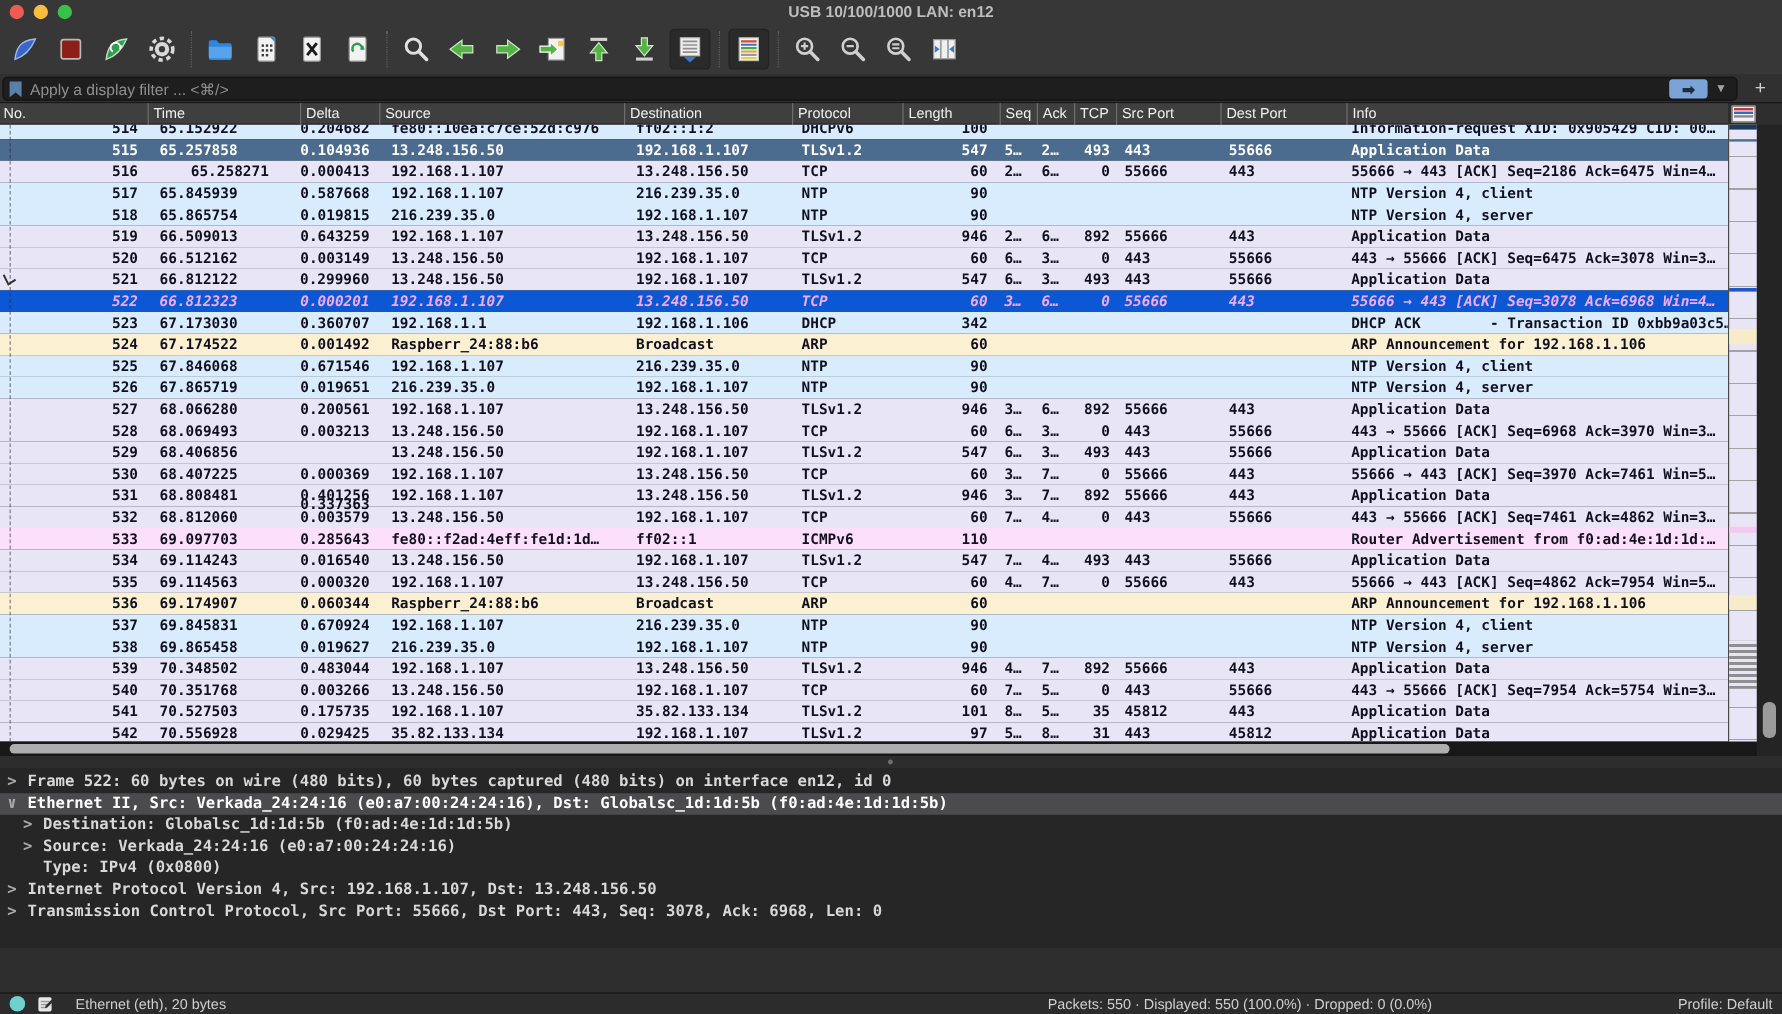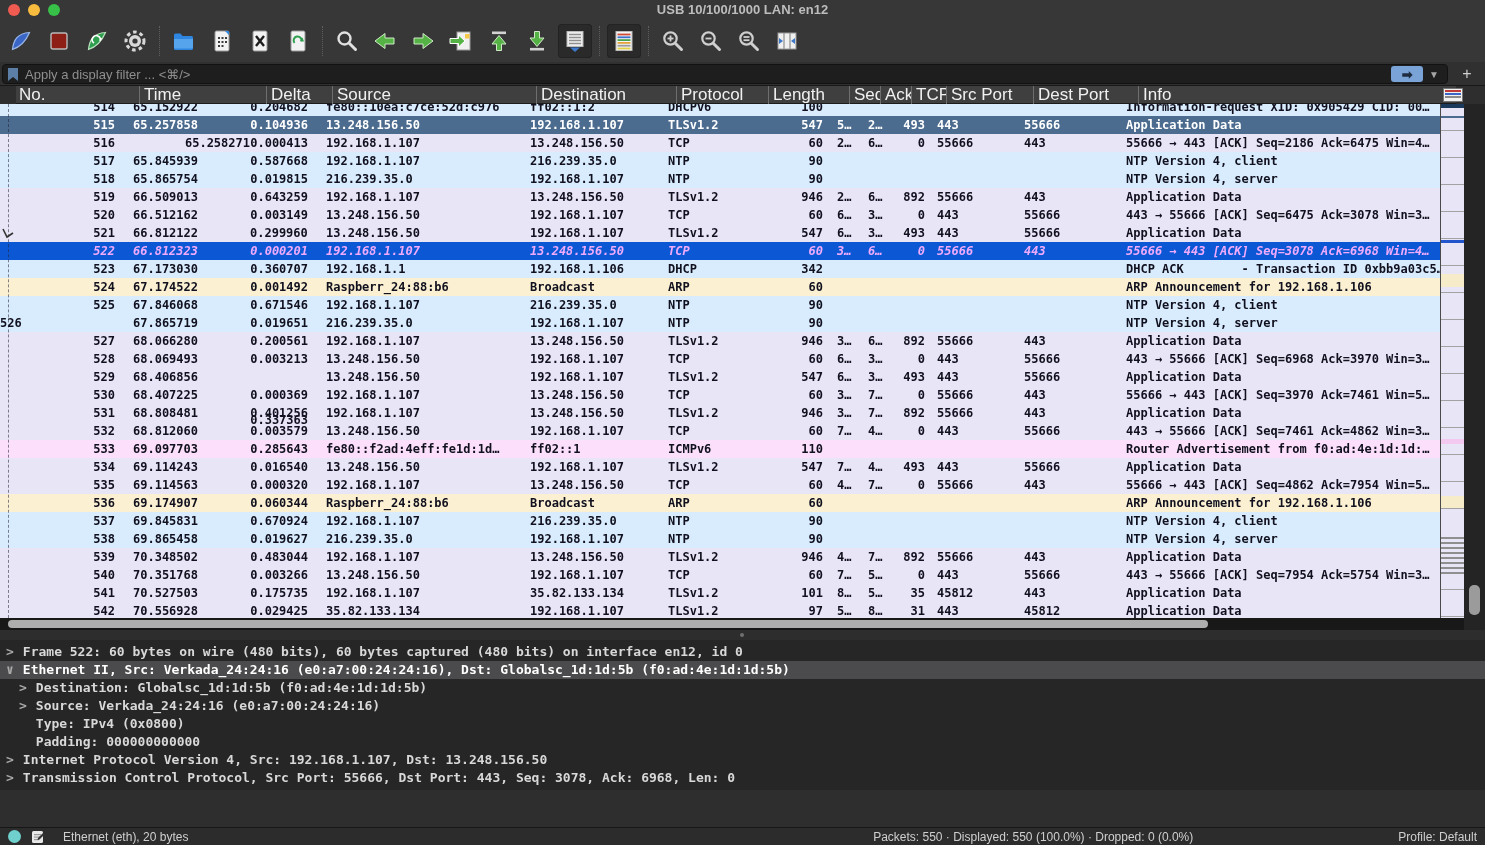--- a/index.html
+++ b/index.html
@@ -29,22 +29,22 @@
   .filterfield{position:absolute;left:2px;top:2px;width:1446px;height:20px;background:#1e1e1e;
                border:1px solid #121212;border-radius:4px;display:flex;align-items:center;box-sizing:border-box;}
   .bookmark{margin-left:4px;display:block;}
   .filterph{margin-left:6px;font-size:13px;color:#8f8f8f;flex:1;white-space:pre;overflow:hidden;}
   .applybtn{width:32px;height:16px;background:#7aa3d8;border-radius:3px;display:flex;align-items:center;
             justify-content:center;color:#1e2c40;font-size:13px;font-weight:bold;margin-right:6px;}
   .fcaret{color:#a5a5a5;font-size:10px;margin-right:8px;}
   .addbtn{position:absolute;left:1456px;top:2px;width:22px;height:20px;color:#cfcfcf;font-size:16px;
           display:flex;align-items:center;justify-content:center;}
   
-  .plheader{position:absolute;left:16px;top:86px;width:1440px;height:18px;background:#3f3f3f;
-            display:flex;color:#f0f0f0;font-size:17px;border-bottom:1px solid #1c1c1c;box-sizing:border-box;}
+  .plheader{position:absolute;left:0;top:86px;width:1440px;height:18px;background:#3f3f3f;
+            display:flex;color:#f0f0f0;font-size:12px;border-bottom:1px solid #1c1c1c;box-sizing:border-box;}
   .hcell{height:18px;line-height:17px;box-sizing:border-box;padding-left:4px;overflow:hidden;
          white-space:pre;border-left:1px solid #6e6e6e;}
   .hcell:first-child{border-left:none;padding-left:3px;}
   .hminimap{position:absolute;left:1443px;top:88px;width:20px;height:14px;background:#f2f2f2;
             border:1px solid #777;box-sizing:border-box;}
   .hminimap i{display:block;height:2px;margin:1px 1px 0 1px;}
   
   .plist{position:absolute;left:0;top:104px;width:1440px;height:514px;overflow:hidden;background:#20202a;}
   .prows{position:relative;margin-top:-6px;}
   .prow{display:flex;height:18px;line-height:18px;font-family:"DejaVu Sans Mono",monospace;
@@ -381,21 +381,21 @@
           <span class="cell" style="width: 81px; text-align: right; padding-right: 10px;">547</span>
           <span class="cell" style="width: 31px; text-align: left; padding-left: 4px;">5…</span>
           <span class="cell" style="width: 31px; text-align: left; padding-left: 4px;">2…</span>
           <span class="cell" style="width: 35px; text-align: right; padding-right: 5px;">493</span>
           <span class="cell" style="width: 87px; text-align: left; padding-left: 7px;">443</span>
           <span class="cell" style="width: 105px; text-align: left; padding-left: 7px;">55666</span>
           <span class="cell" style="flex: 1 1 0%; text-align: left; padding-left: 4px;">Application Data</span>
         </div>
         <div class="prow c-tcp">
           <span class="cell" style="width: 123px; text-align: right; padding-right: 8px;">516</span>
-          <span class="cell" style="width: 127px; text-align: right; padding-left: 10px;">65.258271</span>
+          <span class="cell" style="width: 127px; text-align: center; padding-left: 10px;">65.258271</span>
           <span class="cell" style="width: 66px; text-align: right; padding-right: 8px;">0.000413</span>
           <span class="cell" style="width: 204px; text-align: left; padding-left: 10px;">192.168.1.107</span>
           <span class="cell" style="width: 140px; text-align: left; padding-left: 10px;">13.248.156.50</span>
           <span class="cell" style="width: 92px; text-align: left; padding-left: 8px;">TCP</span>
           <span class="cell" style="width: 81px; text-align: right; padding-right: 10px;">60</span>
           <span class="cell" style="width: 31px; text-align: left; padding-left: 4px;">2…</span>
           <span class="cell" style="width: 31px; text-align: left; padding-left: 4px;">6…</span>
           <span class="cell" style="width: 35px; text-align: right; padding-right: 5px;">0</span>
           <span class="cell" style="width: 87px; text-align: left; padding-left: 7px;">55666</span>
           <span class="cell" style="width: 105px; text-align: left; padding-left: 7px;">443</span>
@@ -530,21 +530,21 @@
           <span class="cell" style="width: 92px; text-align: left; padding-left: 8px;">NTP</span>
           <span class="cell" style="width: 81px; text-align: right; padding-right: 10px;">90</span>
           <span class="cell" style="width: 31px; text-align: left; padding-left: 4px;"></span>
           <span class="cell" style="width: 31px; text-align: left; padding-left: 4px;"></span>
           <span class="cell" style="width: 35px; text-align: right; padding-right: 5px;"></span>
           <span class="cell" style="width: 87px; text-align: left; padding-left: 7px;"></span>
           <span class="cell" style="width: 105px; text-align: left; padding-left: 7px;"></span>
           <span class="cell" style="flex: 1 1 0%; text-align: left; padding-left: 4px;">NTP Version 4, client</span>
         </div>
         <div class="prow c-udp">
-          <span class="cell" style="width: 123px; text-align: left; padding-right: 8px;">526</span>
+          <span class="cell" style="width: 123px; text-align: right; padding-right: 8px;">526</span>
           <span class="cell" style="width: 127px; text-align: left; padding-left: 10px;">67.865719</span>
           <span class="cell" style="width: 66px; text-align: right; padding-right: 8px;">0.019651</span>
           <span class="cell" style="width: 204px; text-align: left; padding-left: 10px;">216.239.35.0</span>
           <span class="cell" style="width: 140px; text-align: left; padding-left: 10px;">192.168.1.107</span>
           <span class="cell" style="width: 92px; text-align: left; padding-left: 8px;">NTP</span>
           <span class="cell" style="width: 81px; text-align: right; padding-right: 10px;">90</span>
           <span class="cell" style="width: 31px; text-align: left; padding-left: 4px;"></span>
           <span class="cell" style="width: 31px; text-align: left; padding-left: 4px;"></span>
           <span class="cell" style="width: 35px; text-align: right; padding-right: 5px;"></span>
           <span class="cell" style="width: 87px; text-align: left; padding-left: 7px;"></span>
@@ -815,21 +815,20 @@
   <div class="splitter">
       <span class="dot"></span>
     </div>
 
   <div class="details" id="details">
       <div class="dline ind0"><span class="dexp">&gt;</span><span> Frame 522: 60 bytes on wire (480 bits), 60 bytes captured (480 bits) on interface en12, id 0</span></div>
       <div class="dline ind0 selected"><span class="dexp">∨</span><span> Ethernet II, Src: Verkada_24:24:16 (e0:a7:00:24:24:16), Dst: Globalsc_1d:1d:5b (f0:ad:4e:1d:1d:5b)</span></div>
       <div class="dline ind1"><span class="dexp">&gt;</span><span> Destination: Globalsc_1d:1d:5b (f0:ad:4e:1d:1d:5b)</span></div>
       <div class="dline ind1"><span class="dexp">&gt;</span><span> Source: Verkada_24:24:16 (e0:a7:00:24:24:16)</span></div>
       <div class="dline ind1 noexp"><span class="dexp">&gt;</span><span> Type: IPv4 (0x0800)</span></div>
-      <div class="dline ind1 noexp"><span class="dexp">&gt;</span><span> Padding: 000000000000</span></div>
       <div class="dline ind0"><span class="dexp">&gt;</span><span> Internet Protocol Version 4, Src: 192.168.1.107, Dst: 13.248.156.50</span></div>
       <div class="dline ind0"><span class="dexp">&gt;</span><span> Transmission Control Protocol, Src Port: 55666, Dst Port: 443, Seq: 3078, Ack: 6968, Len: 0</span></div>
     </div>
 
 
   <div class="statusbar">
     <span class="expertdot"></span>
     <svg class="commenticon" width="14" height="14" viewBox="0 0 14 14">
         <rect x="1" y="1" width="11" height="12" rx="1.5" fill="#e8e8e8"></rect>
         <rect x="3" y="4" width="7" height="1.2" fill="#9a9a9a"></rect>

